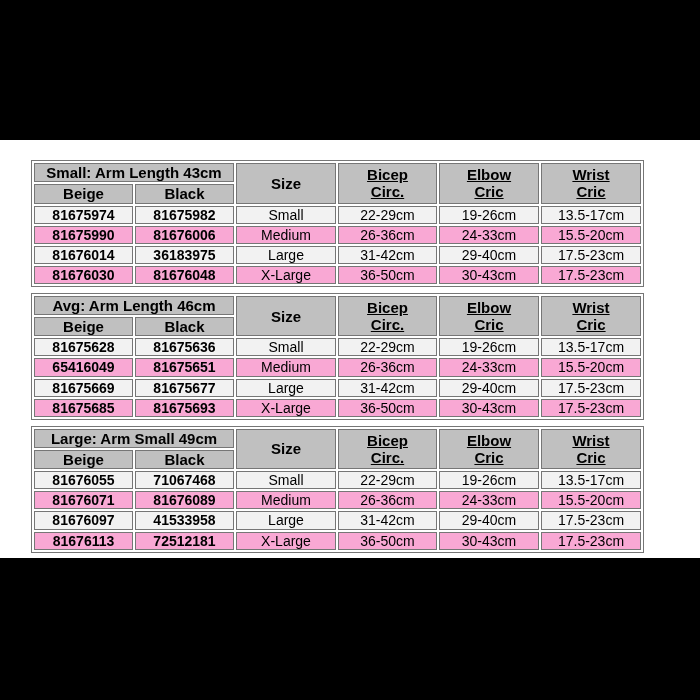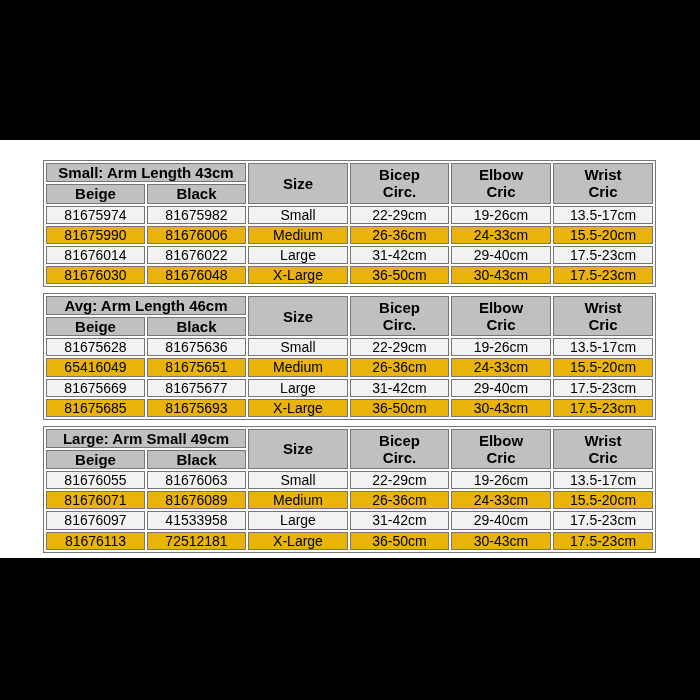--- a/index.html
+++ b/index.html
@@ -18,21 +18,21 @@
     left: 0;
     width: 700px;
     background: #000000;
   }
   #top-bar { top: 0; height: 140px; }
   #bottom-bar { top: 558px; height: 142px; }
 
   main {
     position: absolute;
     top: 160px;
-    left: 43px;
+    left: 31px;
     width: 610px;
   }
   table.size-table {
     border-collapse: separate;
     border-spacing: 2px;
     table-layout: fixed;
     width: 610px;
     background: #ffffff;
     border: 1px solid #767676;
     margin: 0 0 6px 0;
@@ -47,24 +47,25 @@
     line-height: 1.15;
     overflow: hidden;
   }
   .size-table th {
     background: #c0c0c0;
     font-weight: bold;
     font-size: 15px;
   }
   .size-table th.two-line {
     white-space: pre-line;
-  }
-  .size-table td.num { font-weight: normal; }
+    text-decoration: underline;
+  }
+  .size-table td.num { font-weight: bold; }
   .size-table tr.odd td { background: #f2f2f2; }
-  .size-table tr.even td { background: #eab308; }
+  .size-table tr.even td { background: #f9a8d4; }
 </style>
 </head>
 <body>
 
 <div id="top-bar" class="bar"></div>
 
 <main>
 
   <table class="size-table">
     <colgroup>
@@ -101,21 +102,21 @@
     <tr class="even">
       <td class="num">81675990</td>
       <td class="num">81676006</td>
       <td>Medium</td>
       <td>26-36cm</td>
       <td>24-33cm</td>
       <td>15.5-20cm</td>
     </tr>
     <tr class="odd">
       <td class="num">81676014</td>
-      <td class="num">81676022</td>
+      <td class="num">36183975</td>
       <td>Large</td>
       <td>31-42cm</td>
       <td>29-40cm</td>
       <td>17.5-23cm</td>
     </tr>
     <tr class="even">
       <td class="num">81676030</td>
       <td class="num">81676048</td>
       <td>X-Large</td>
       <td>36-50cm</td>
@@ -203,21 +204,21 @@
 Cric</th>
       <th rowspan="2" class="two-line">Wrist
 Cric</th>
     </tr>
     <tr>
       <th>Beige</th>
       <th>Black</th>
     </tr>
     <tr class="odd">
       <td class="num">81676055</td>
-      <td class="num">81676063</td>
+      <td class="num">71067468</td>
       <td>Small</td>
       <td>22-29cm</td>
       <td>19-26cm</td>
       <td>13.5-17cm</td>
     </tr>
     <tr class="even">
       <td class="num">81676071</td>
       <td class="num">81676089</td>
       <td>Medium</td>
       <td>26-36cm</td>

